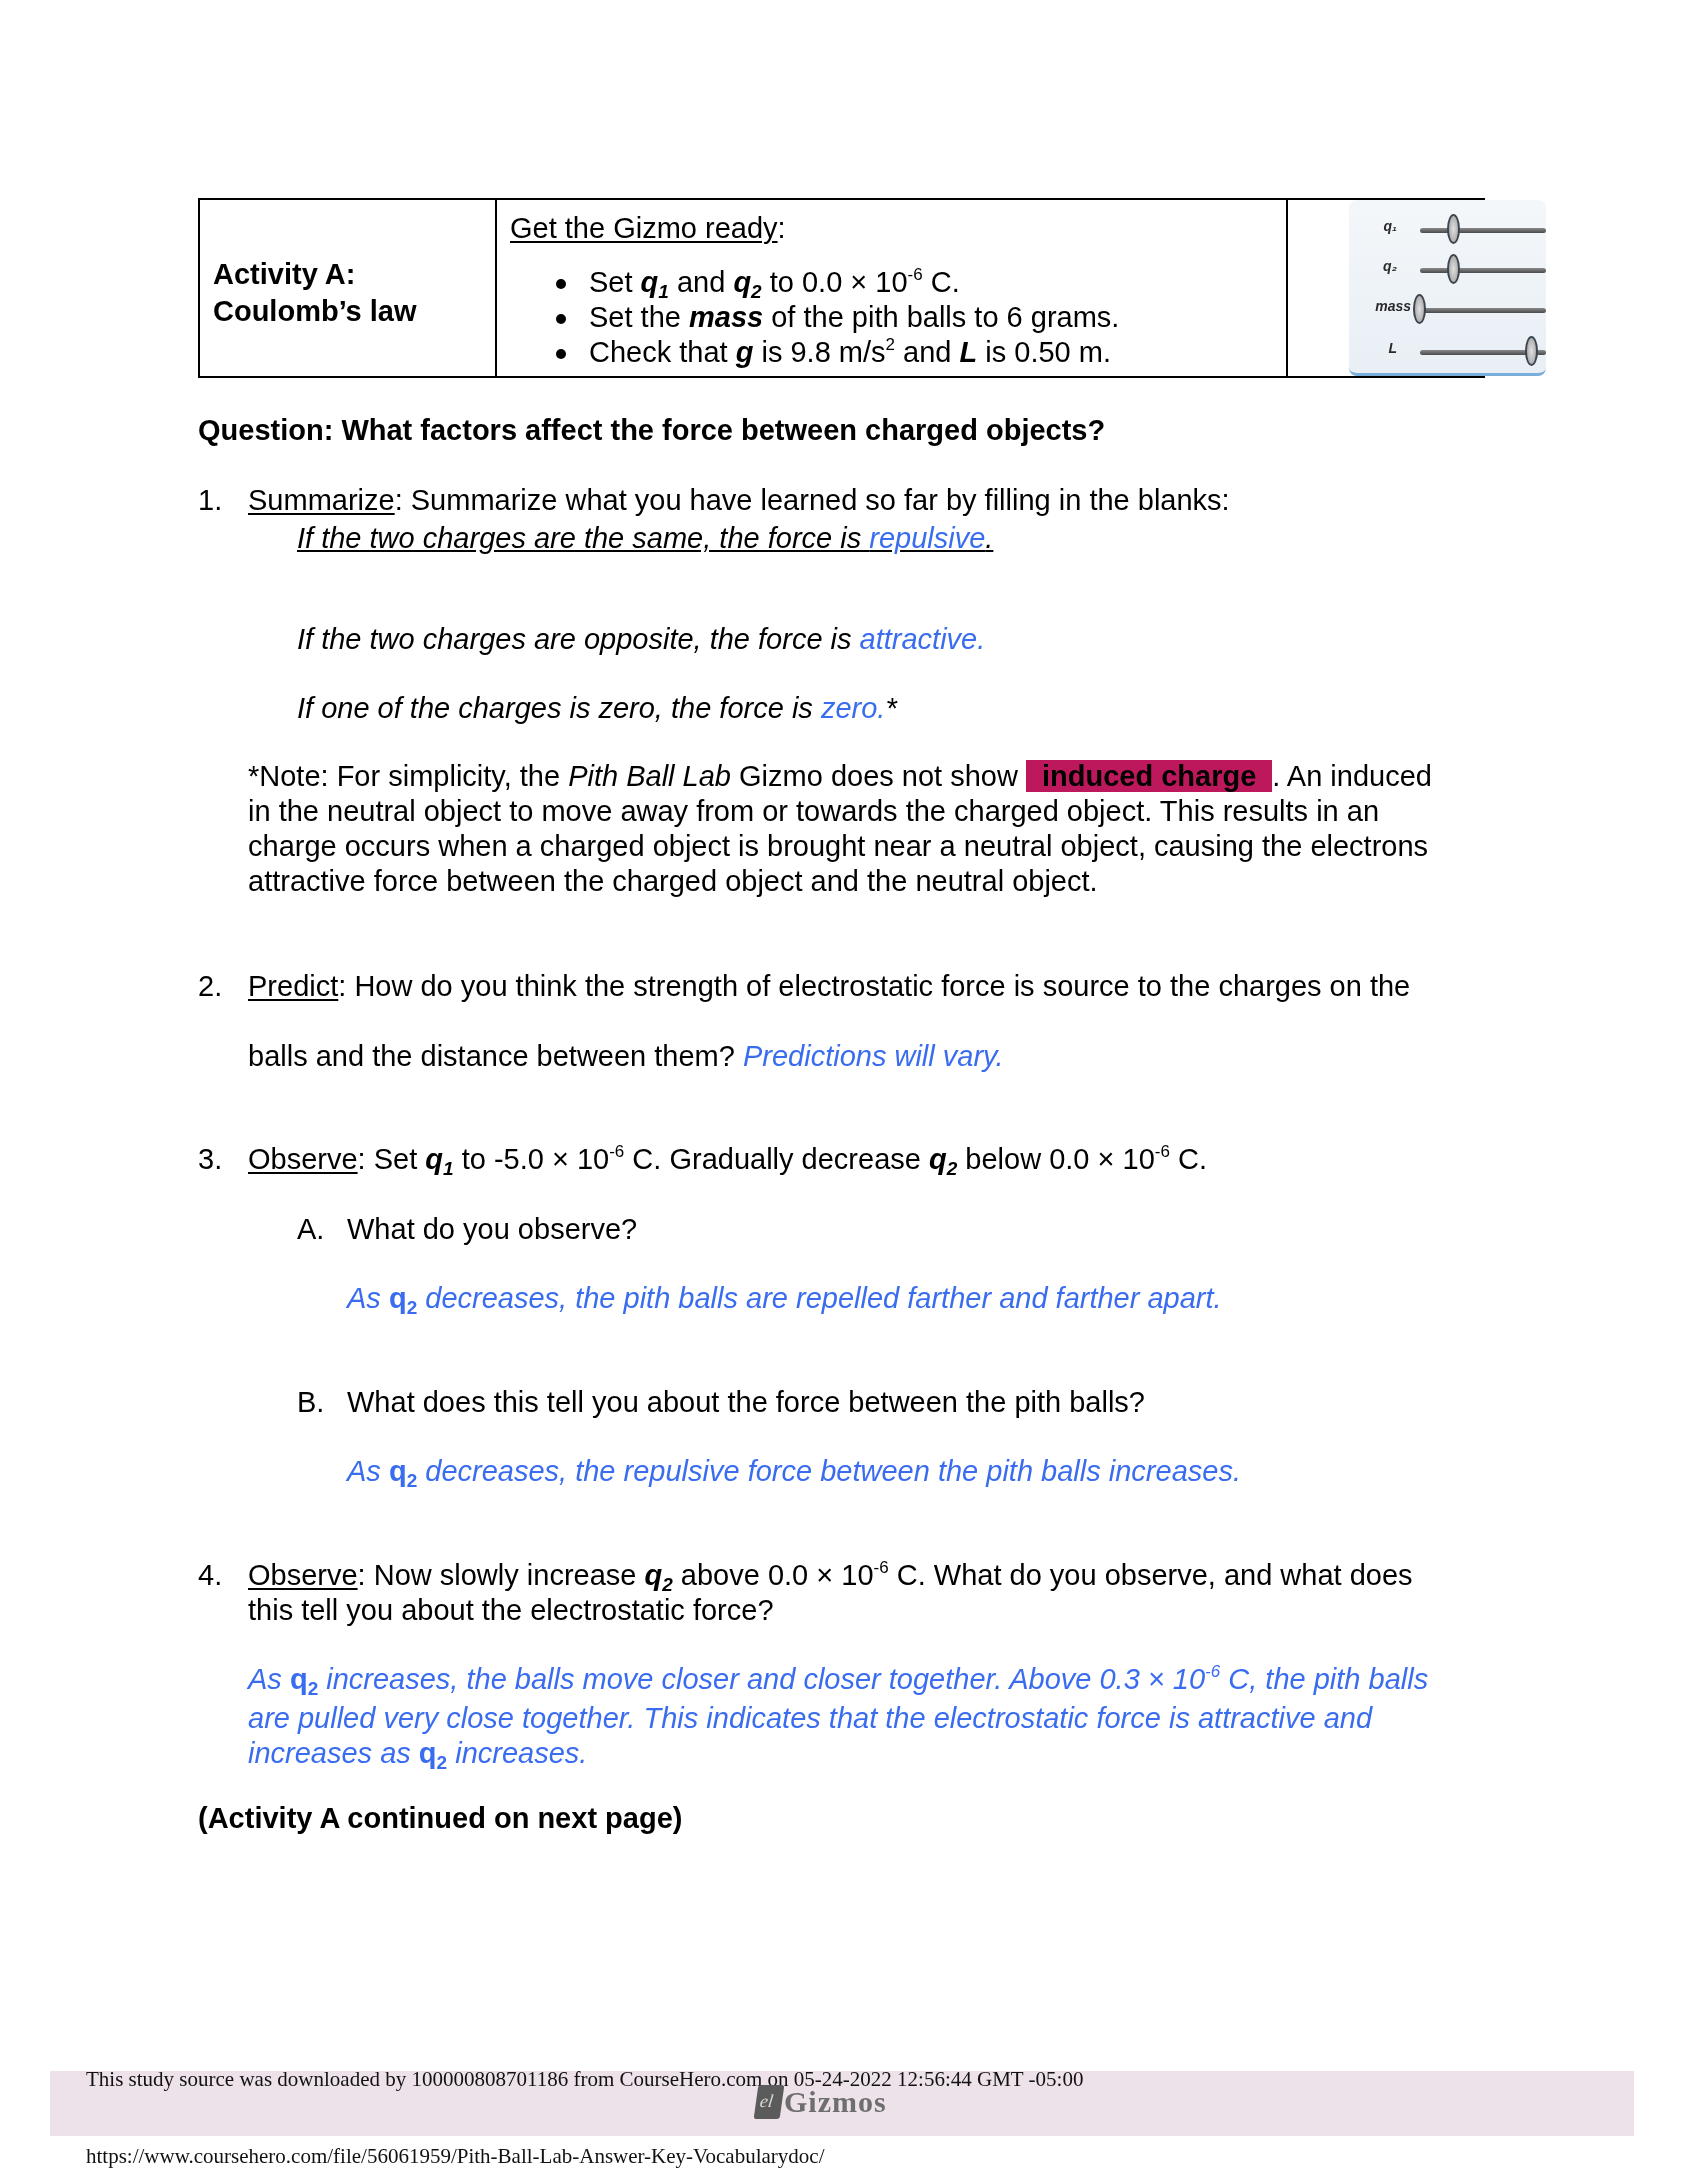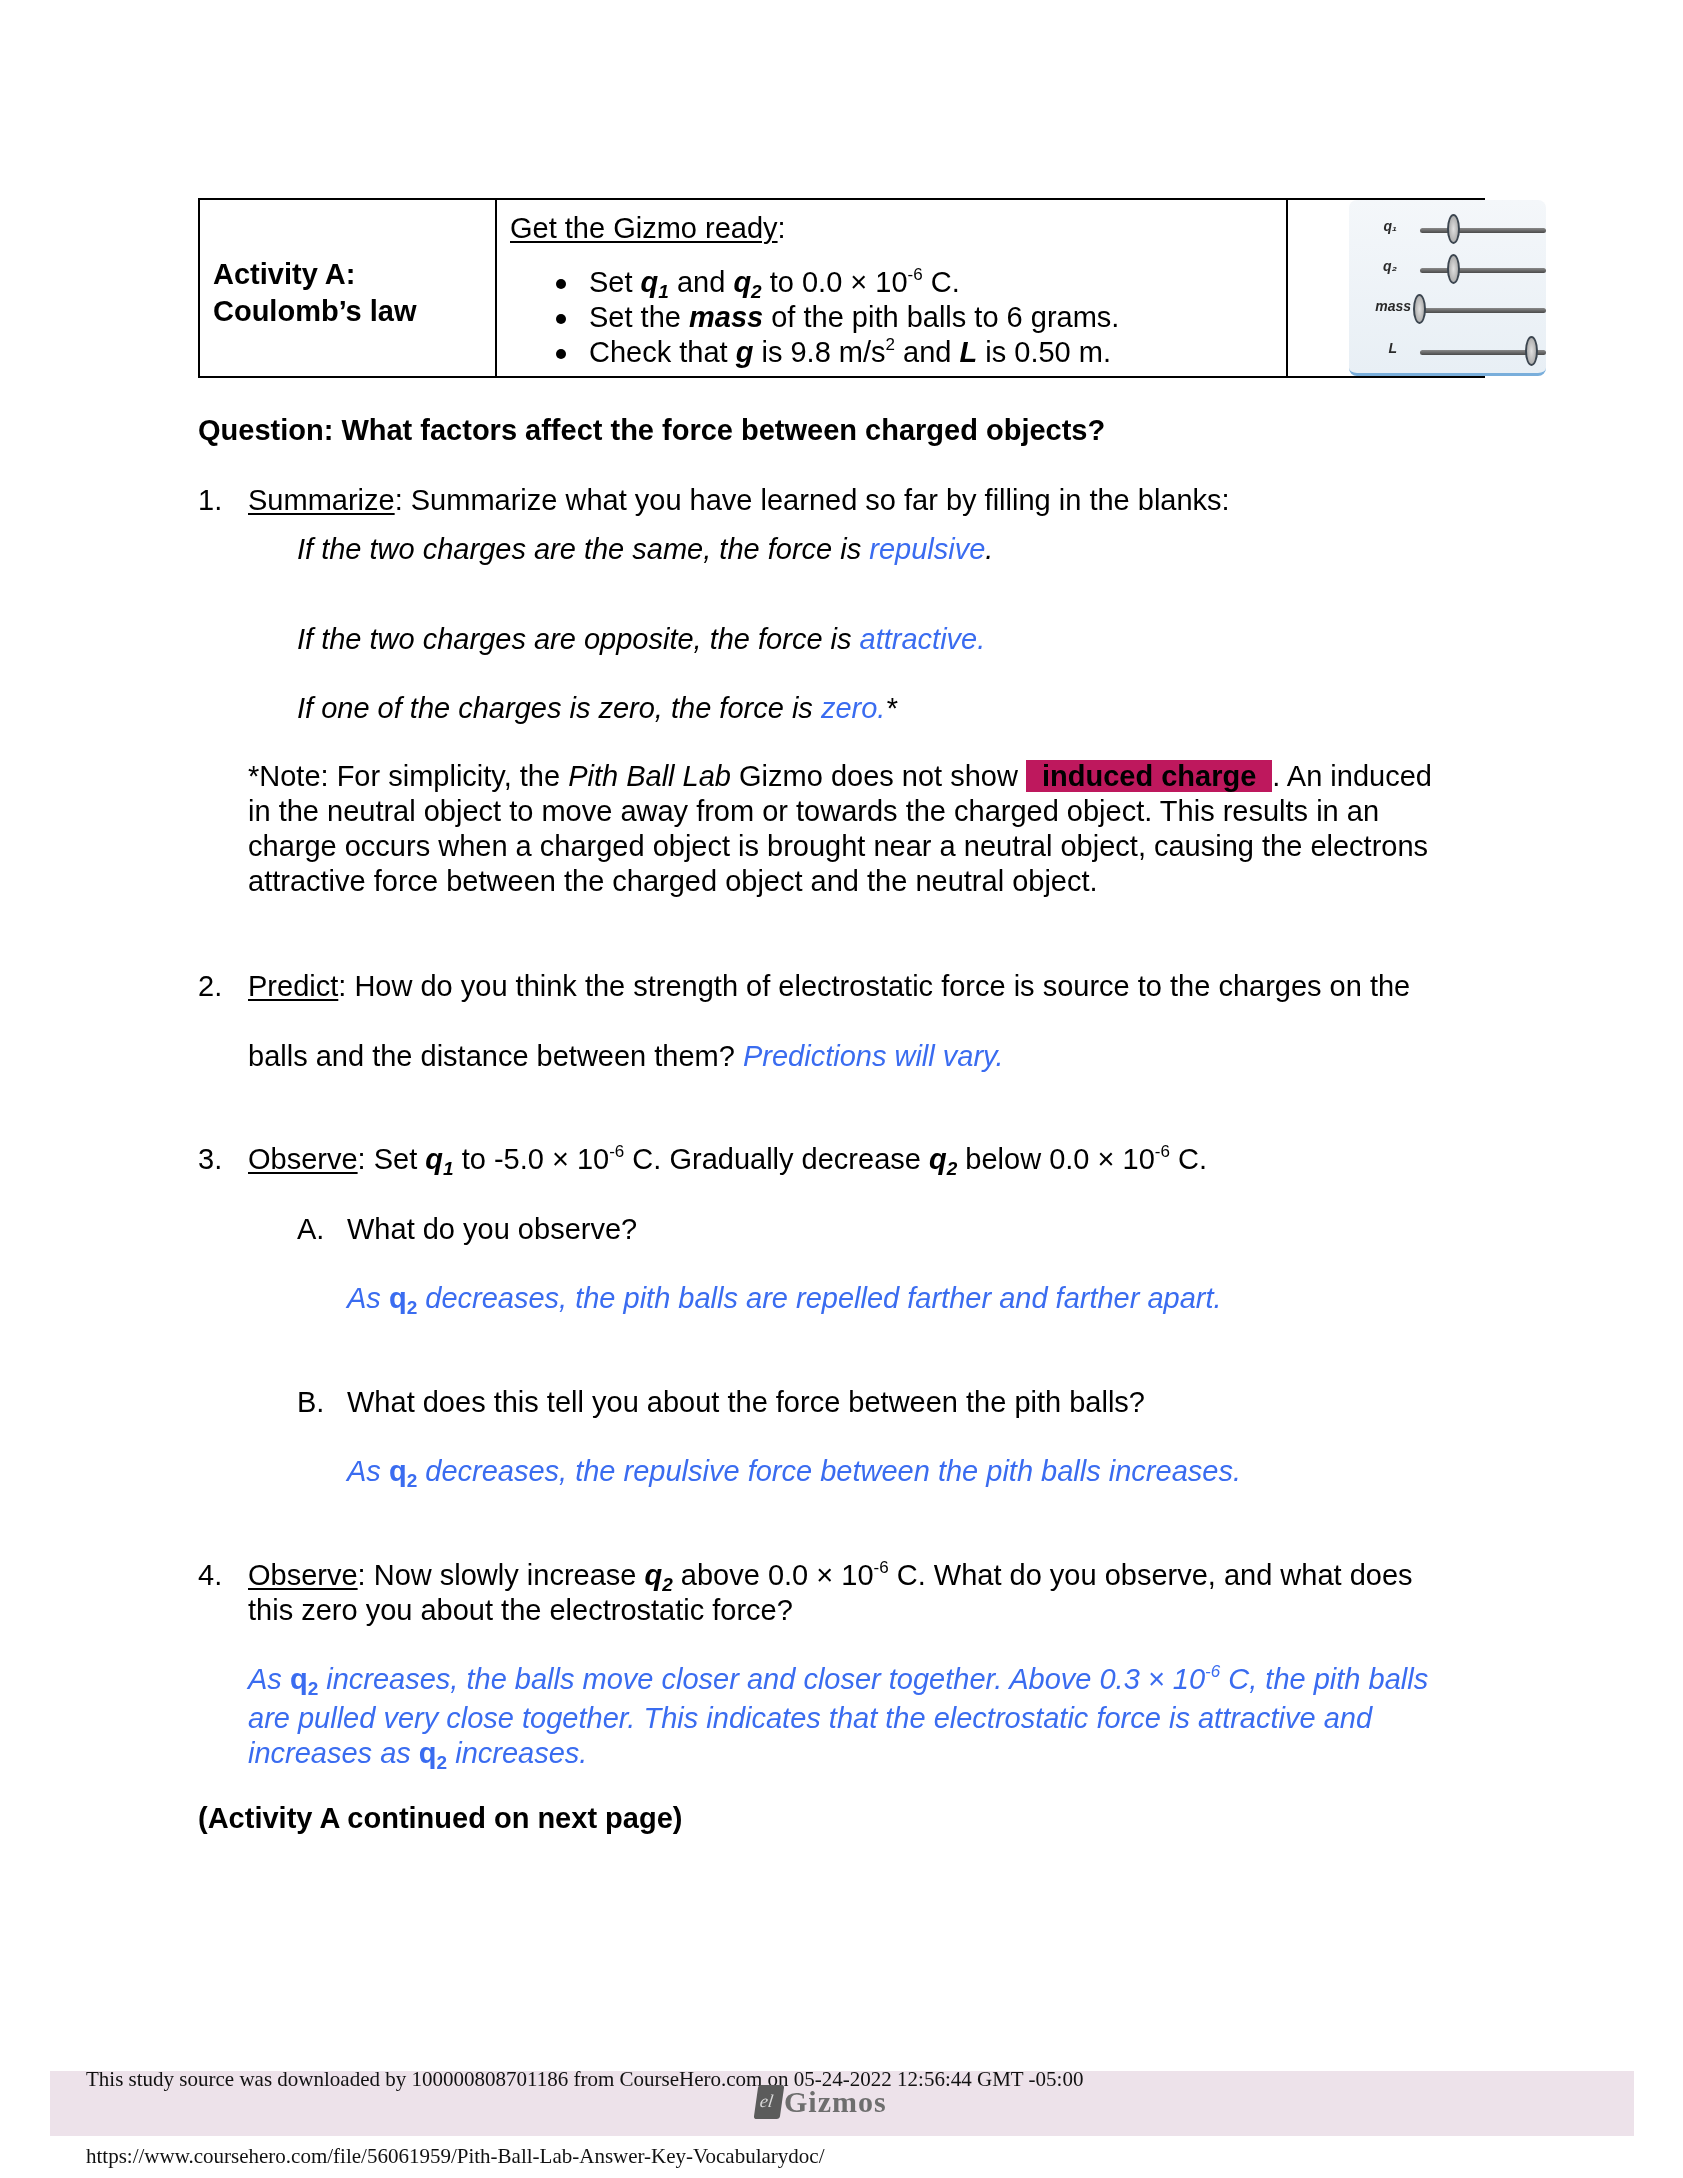--- a/index.html
+++ b/index.html
@@ -83,21 +83,21 @@
       <div class="slider-knob" style="left:176px;"></div>
     </div>
   </div>
 </div>
 
 <div class="abs txt b" style="left:198px; top:413px;">Question: What factors affect the force between charged objects?</div>
 
 <div class="abs txt" style="left:198px; top:483px;">1.</div>
 <div class="abs txt" style="left:248px; top:483px;"><span class="u">Summarize</span><span>: Summarize what you have learned so far by filling in the blanks:</span></div>
 
-<div class="abs txt i" style="left:297px; top:532px;"><span>If the two charges are the same, the force is </span><span class="blue">repulsive</span><span>.</span></div>
+<div class="abs txt i" style="left:297px; top:521px;text-decoration:underline;"><span>If the two charges are the same, the force is </span><span class="blue">repulsive</span><span>.</span></div>
 <div class="abs txt i" style="left:297px; top:622px;"><span>If the two charges are opposite, the force is </span><span class="blue">attractive.</span><span></span></div>
 <div class="abs txt i" style="left:297px; top:691px;"><span>If one of the charges is zero, the force is </span><span class="blue">zero.</span><span>*</span></div>
 
 <div class="abs" style="left:248px; top:759px;">
   <div class="txt"><span>*Note: For simplicity, the </span><span class="i">Pith Ball Lab</span><span> Gizmo does not show </span><span class="hl">induced charge</span><span>. An induced</span></div>
   <div class="txt">in the neutral object to move away from or towards the charged object. This results in an</div>
   <div class="txt">charge occurs when a charged object is brought near a neutral object, causing the electrons</div>
   <div class="txt">attractive force between the charged object and the neutral object.</div>
 </div>
 
@@ -111,21 +111,21 @@
 <div class="abs txt" style="left:297px; top:1212px;">A.</div>
 <div class="abs txt" style="left:347px; top:1212px;">What do you observe?</div>
 <div class="abs txt i blue" style="left:347px; top:1281px;"><span>As </span><b style="font-style:normal;">q</b><sub class="b" style="font-style:normal;">2</sub><span> decreases, the pith balls are repelled farther and farther apart.</span></div>
 
 <div class="abs txt" style="left:297px; top:1385px;">B.</div>
 <div class="abs txt" style="left:347px; top:1385px;">What does this tell you about the force between the pith balls?</div>
 <div class="abs txt i blue" style="left:347px; top:1454px;"><span>As </span><b style="font-style:normal;">q</b><sub class="b" style="font-style:normal;">2</sub><span> decreases, the repulsive force between the pith balls increases.</span></div>
 
 <div class="abs txt" style="left:198px; top:1558px;">4.</div>
 <div class="abs txt" style="left:248px; top:1558px;"><span class="u">Observe</span><span>: Now slowly increase </span><b class="i">q</b><sub class="b i">2</sub><span> above 0.0 × 10</span><sup>-6</sup><span> C. What do you observe, and what does</span></div>
-<div class="abs txt" style="left:248px; top:1593px;">this zero you about the electrostatic force?</div>
+<div class="abs txt" style="left:248px; top:1593px;">this tell you about the electrostatic force?</div>
 
 <div class="abs" style="left:248px; top:1662px;">
   <div class="txt i blue"><span>As </span><b style="font-style:normal;">q</b><sub class="b" style="font-style:normal;">2</sub><span> increases, the balls move closer and closer together. Above 0.3 × 10</span><sup>-6</sup><span> C, the pith balls</span></div>
   <div class="txt i blue">are pulled very close together. This indicates that the electrostatic force is attractive and</div>
   <div class="txt i blue"><span>increases as </span><b style="font-style:normal;">q</b><sub class="b" style="font-style:normal;">2</sub><span> increases.</span></div>
 </div>
 
 <div class="abs txt b" style="left:198px; top:1801px;">(Activity A continued on next page)</div>
 
 <div class="footer-band"></div>

